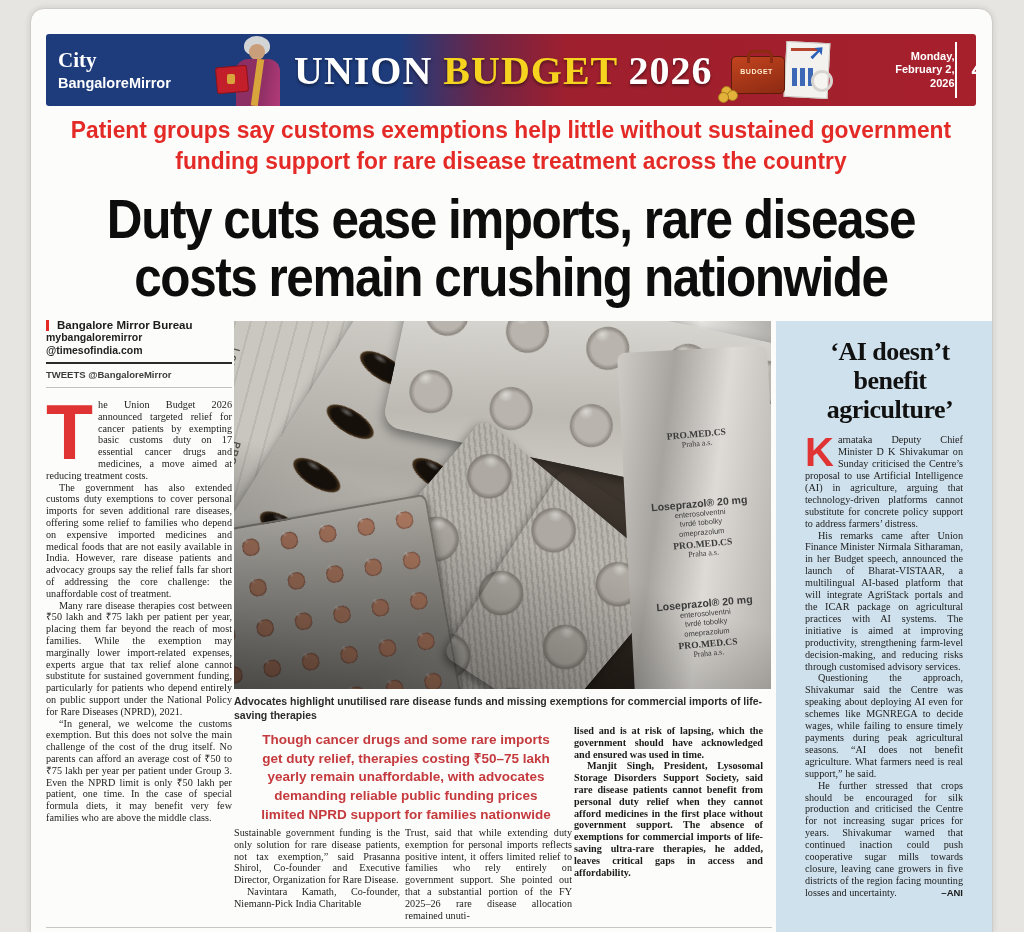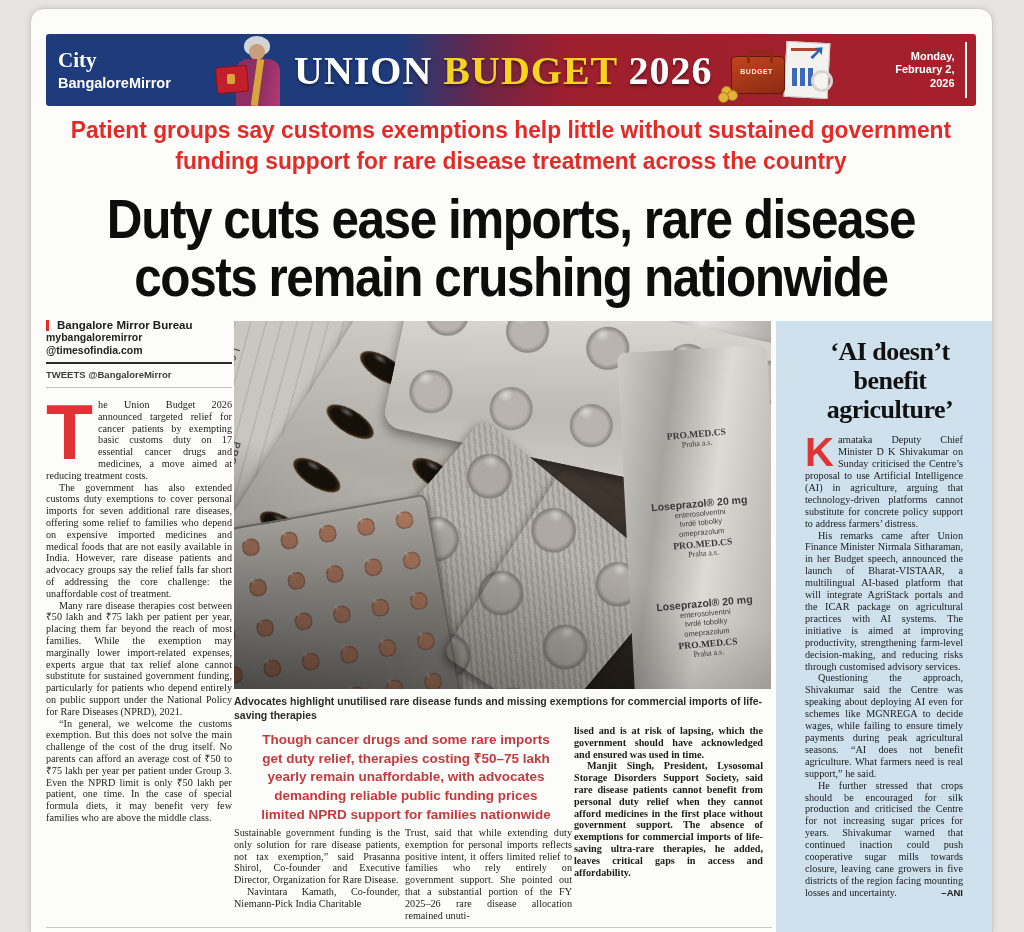--- a/index.html
+++ b/index.html
@@ -32,21 +32,21 @@
   .bi-docline{position:absolute;left:78px;top:14px;width:28px;height:3px;background:#b6452f;}
   .bi-bars{position:absolute;left:79px;top:34px;width:26px;height:18px;
            background:linear-gradient(90deg,#3c68b5 0 5px,transparent 5px 8px,#3c68b5 8px 13px,transparent 13px 16px,#3c68b5 16px 21px,transparent 21px);}
   .bi-arrow{position:absolute;left:96px;top:6px;color:#2b5fb8;font-weight:700;font-size:20px;}
   .bi-mag{position:absolute;left:98px;top:36px;width:16px;height:16px;border:3px solid #d8d5d0;border-radius:50%;background:rgba(255,255,255,.25);}
   .bi-case{position:absolute;left:18px;top:22px;width:52px;height:36px;background:linear-gradient(160deg,#c2441f,#8c2a12);
            border-radius:5px;border:1px solid #5e1a0a;}
   .bi-handle{position:absolute;left:34px;top:16px;width:20px;height:10px;border:3px solid #8c2a12;border-bottom:none;border-radius:6px 6px 0 0;}
   .bi-caselabel{position:absolute;left:18px;top:34px;width:52px;text-align:center;color:#ffe9c9;font-size:7px;font-weight:700;letter-spacing:.5px;}
   .bi-coin{position:absolute;width:9px;height:9px;border-radius:50%;background:#e3b23a;border:1px solid #a87c1d;}
-  .b-date{width:92px;flex:none;text-align:right;color:#fff;font-weight:700;font-size:11px;line-height:1.2;padding-right:10px;}
+  .b-date{width:92px;flex:none;text-align:right;color:#fff;font-weight:700;font-size:11px;line-height:1.2;}
   .b-div{width:2px;height:56px;background:#fff;flex:none;}
   .b-page{width:42px;flex:none;text-align:center;color:#fff;font-weight:700;font-size:22px;}
 
   
   .standfirst{position:absolute;left:15px;top:106px;width:930px;text-align:center;color:#e42a26;
               font-weight:700;font-size:23.5px;line-height:1.25;transform:scale(.97,1.05);transform-origin:50% 0;}
   .headline{position:absolute;left:15px;top:182px;width:930px;text-align:center;color:#0d0d0d;
             font-weight:900;font-size:51px;line-height:1.02;letter-spacing:-1.5px;transform:scale(.97,1.1);transform-origin:50% 0;}
 
   

